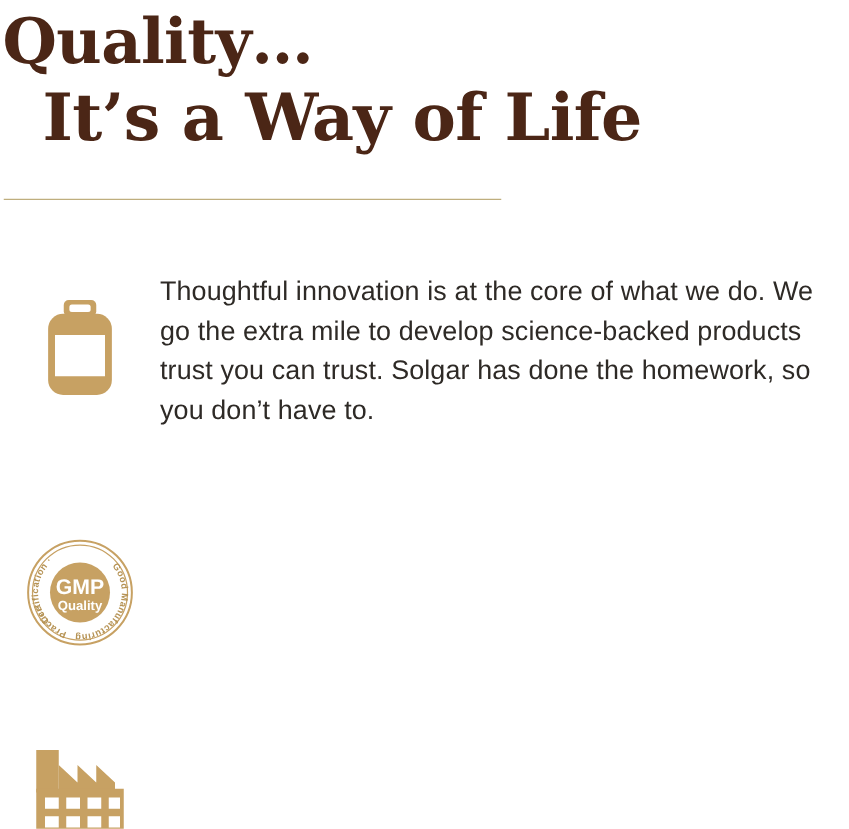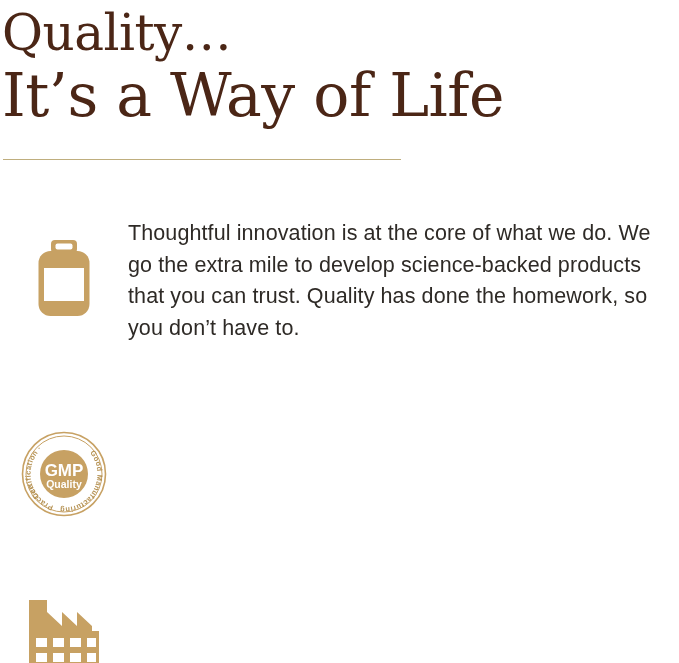--- a/index.html
+++ b/index.html
@@ -23,26 +23,27 @@
     top: 2px;
     width: 660px;
   }
   .headline-line {
     font-family: "DejaVu Serif", "Liberation Serif", serif;
     color: #4b2616;
     font-size: 50px;
     line-height: 62px;
     letter-spacing: -0.5px;
     white-space: nowrap;
-    font-weight: 400;
+    font-weight: 700;
   }
   .headline-line.line2 {
-    font-size: 60px;
+    font-size: 52px;
     line-height: 58px;
     margin-top: 2px;
+    margin-left: 32px;
   }
 
   
   .divider {
     position: absolute;
     left: 3px;
     top: 159px;
     width: 398px;
     height: 1px;
     background: #bfae7e;
@@ -105,21 +106,21 @@
     <svg width="52" height="76" viewBox="0 0 52 76">
 
       <rect x="13" y="0" width="26" height="13" rx="4" ry="4" fill="#c7a163"></rect>
       <rect x="17.5" y="3.5" width="17" height="6" rx="2" ry="2" fill="#ffffff"></rect>
 
       <rect x="0.5" y="11" width="51" height="65" rx="12" ry="12" fill="#c7a163"></rect>
 
       <rect x="6" y="28" width="40" height="33" fill="#ffffff"></rect>
     </svg>
   </div>
-  <div class="feat-text">Thoughtful innovation is at the core of what we do. We go the extra mile to develop science-backed products that you can trust. Quality has done the homework, so you don’t have to.</div>
+  <div class="feat-text">Thoughtful innovation is at the core of what we do. We go the extra mile to develop science-backed products trust you can trust. Solgar has done the homework, so you don’t have to.</div>
 </div>
 
 <div class="feature f2">
   <div class="feat-icon">
     <div class="gmp-wrap">
       <svg class="gmp-svg" width="86" height="86" viewBox="0 0 86 86">
         <defs>
           <path id="ringpath" d="M 43,43 m 0,-33.5 a 33.5,33.5 0 1,1 -0.1,0" fill="none"></path>
           <path id="ringpath2" d="M 43,43 m 0,33.5 a 33.5,33.5 0 1,1 0.1,0" fill="none"></path>
         </defs>

